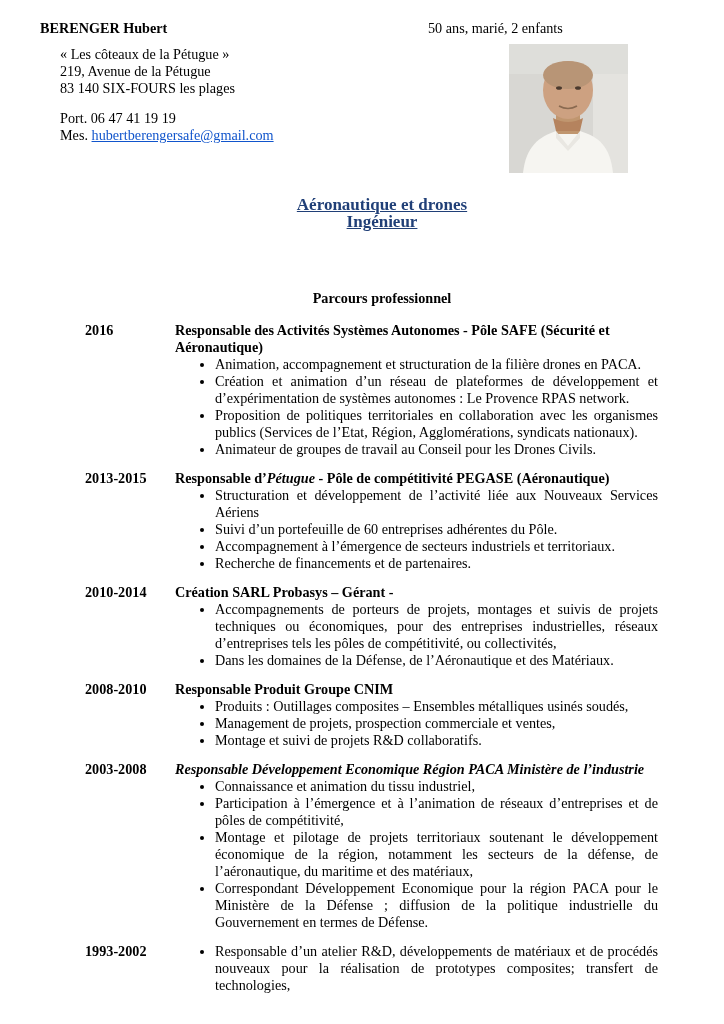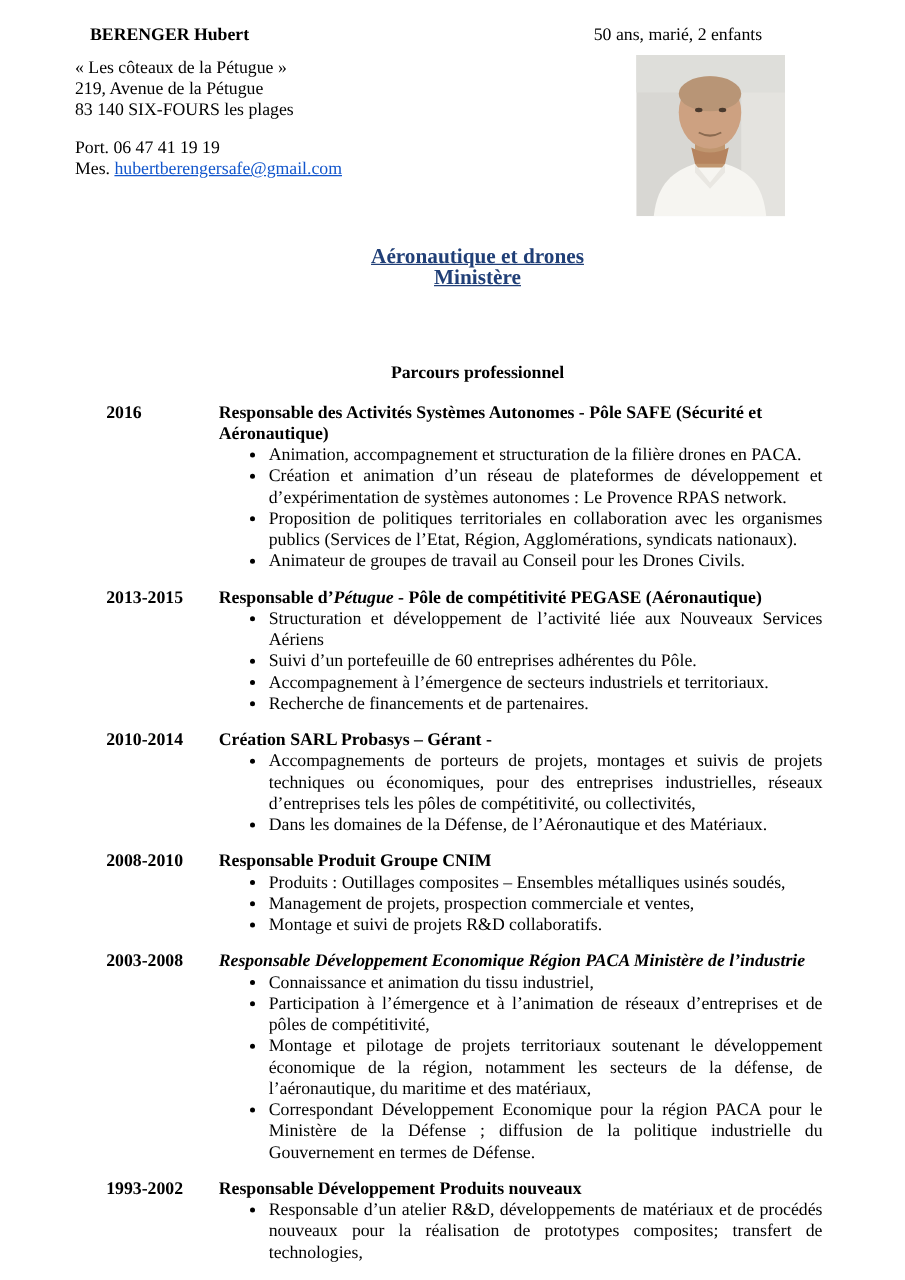--- a/index.html
+++ b/index.html
@@ -11,24 +11,23 @@
     background: #ffffff;
     font-family: "Liberation Serif", serif;
     font-size: 14.2px;
     line-height: 17px;
     color: #000000;
     overflow: hidden;
   }
   .name {
     position: absolute; left: 40px; top: 20px;
     font-weight: bold;
-    margin-left: 32px;
   }
   .personal {
-    position: absolute; left: 428px; top: 20px; margin-left: 47px;
+    position: absolute; left: 428px; top: 20px;
   }
   .address { position: absolute; left: 60px; top: 46px; }
   .contact { position: absolute; left: 60px; top: 110px; }
   a.email { color: var(--link, #1155cc); text-decoration: underline; cursor: pointer; }
   .photo {
     position: absolute; left: 509px; top: 44px;
     width: 119px; height: 129px;
   }
   .titleblock {
     position: absolute; top: 196px; left: 100px; width: 564px;
@@ -88,21 +87,21 @@
     <div>83 140 SIX-FOURS les plages</div>
   </div>
 
   <div class="contact">
     <div><span>Port.</span> <span>06 47 41 19 19</span></div>
     <div><span>Mes.</span> <a href="#" class="email">hubertberengersafe@gmail.com</a></div>
   </div>
 
   <div class="titleblock">
     <div class="subtitle">Aéronautique et drones</div>
-    <div class="subtitle">Ministère</div>
+    <div class="subtitle">Ingénieur</div>
   </div>
 
   <div class="sectionhead">Parcours professionnel</div>
 
   <div class="experiences" id="experiences">
   <div class="exp">
     <div class="period">2016</div>
     <div class="content">
       <div class="heading">
             <div><span>Responsable des Activités Systèmes Autonomes - Pôle SAFE (Sécurité et Aéronautique)</span></div>
@@ -170,21 +169,20 @@
             <li>Montage et pilotage de projets territoriaux soutenant le développement économique de la région, notamment les secteurs de la défense, de l’aéronautique, du maritime et des matériaux,</li>
             <li>Correspondant Développement Economique pour la région PACA pour le Ministère de la Défense ; diffusion de la politique industrielle du Gouvernement en termes de Défense.</li>
           </ul>
     </div>
   </div>
 
   <div class="exp">
     <div class="period">1993-2002</div>
     <div class="content">
       <div class="heading">
-            <div><span>Responsable Développement Produits nouveaux</span></div>
           </div>
       <ul class="bullets">
             <li>Responsable d’un atelier R&amp;D, développements de matériaux et de procédés nouveaux pour la réalisation de prototypes composites; transfert de technologies,</li>
           </ul>
     </div>
   </div>
 </div>
 
 </div>
 

